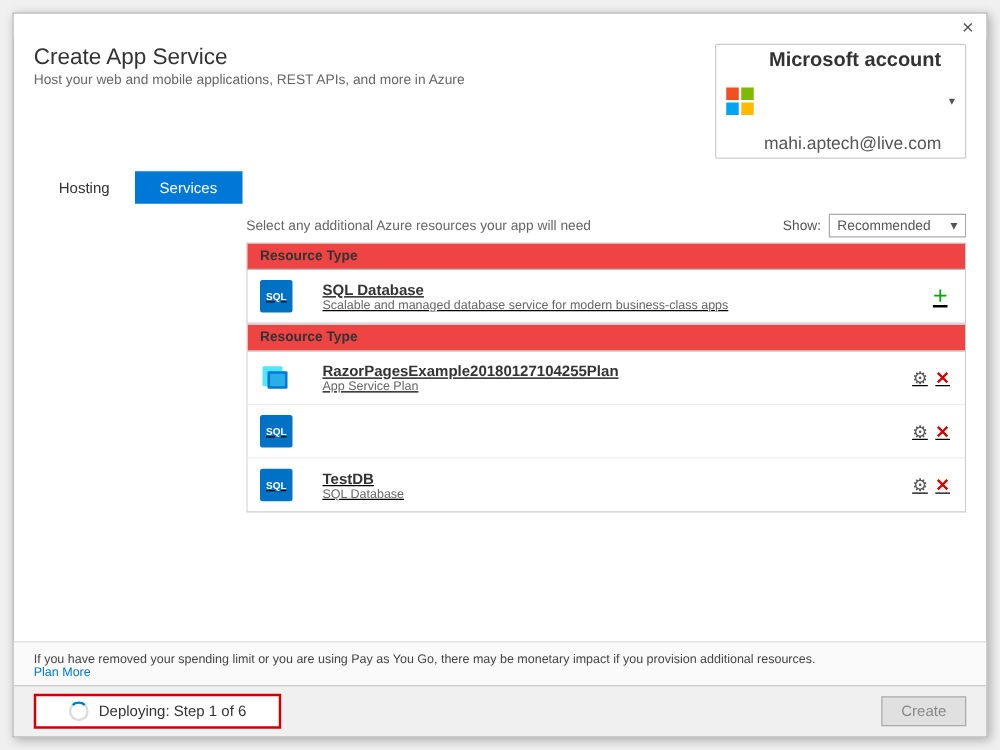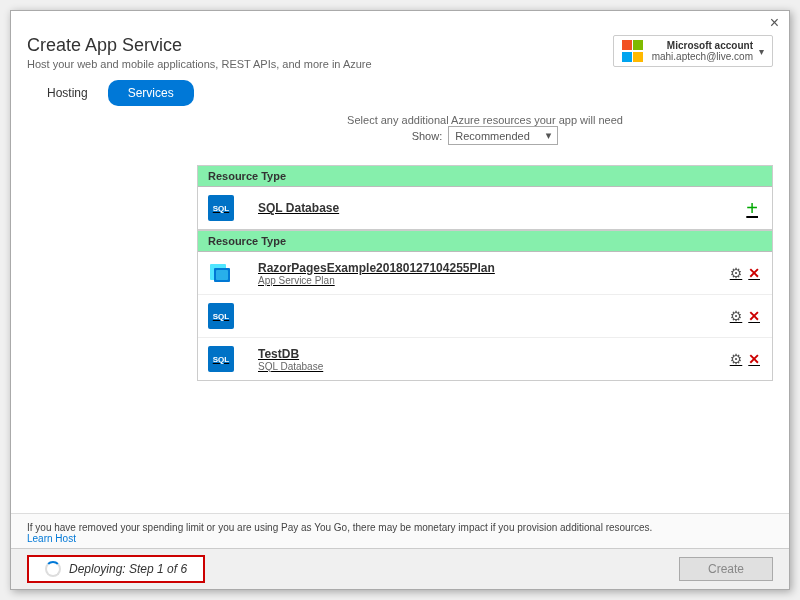--- a/index.html
+++ b/index.html
@@ -72,40 +72,39 @@
       gap: 1px;
       margin-right: 8px;
       flex-shrink: 0;
     }
     .ms-logo-sq { width: 10px; height: 10px; }
     .sq-red { background: #F25022; }
     .sq-green { background: #7FBA00; }
     .sq-blue { background: #00A4EF; }
     .sq-yellow { background: #FFB900; }
     .account-info { flex: 1; }
-    .account-name { font-size: 10px; font-weight: 600; color: #333; text-align: right; }
-    .account-email { font-size: 10px; color: #555; }
+    .account-name { font-size: 16px; font-weight: 600; color: #333; text-align: right; }
+    .account-email { font-size: 14px; color: #555; margin-top: 48px; }
     .account-chevron { font-size: 10px; color: #555; margin-left: 6px; cursor: pointer; }
     .nav-tabs {
       display: flex;
       padding: 0 0 0 16px;
       border-bottom: none;
     }
     .nav-tab {
       padding: 6px 20px;
       font-size: 12px;
       cursor: pointer;
       color: #333;
       border: none;
       background: none;
     }
     .nav-tab.active {
       background: #0078d7;
       color: #fff;
-      border-radius: 10px;
     }
     .dialog-body {
       flex: 1;
       display: flex;
       padding: 0 16px;
       gap: 0;
       overflow: hidden;
     }
     .sidebar {
       width: 170px;
@@ -114,22 +113,21 @@
     .main-content {
       flex: 1;
       display: flex;
       flex-direction: column;
       overflow: hidden;
     }
     .section-header-row {
       display: flex;
       justify-content: space-between;
       align-items: center;
-      padding: 8px 0 20px 0;
-      flex-direction: column;
+      padding: 8px 0 4px 0;
     }
     .section-label {
       font-size: 11px;
       color: #666;
     }
     .show-row {
       display: flex;
       align-items: center;
       gap: 6px;
       font-size: 11px;
@@ -143,21 +141,21 @@
       cursor: pointer;
       display: flex;
       align-items: center;
       gap: 16px;
     }
     .resource-table {
       border: 1px solid #ccc;
       background: #fff;
     }
     .resource-table-header {
-      background: #86efac;
+      background: #ef4444;
       padding: 4px 10px;
       font-size: 11px;
       font-weight: 600;
       color: #333;
       border-bottom: 1px solid #bbb;
     }
     .resource-row {
       display: flex;
       align-items: center;
       padding: 8px 10px;
@@ -254,41 +252,40 @@
       padding: 6px 16px;
       background: #f0f0f0;
       border-top: 1px solid #ccc;
       gap: 10px;
     }
     .deploy-status {
       display: flex;
       align-items: center;
       gap: 8px;
       border: 2px solid #c00;
-      padding: 4px 16px;
-      background: #fff;
-      font-style: italic;
+      padding: 4px 26px;
+      background: #fff;
     }
     .spinner {
       width: 16px;
       height: 16px;
       border: 2px solid #ddd;
       border-top-color: #0078d7;
       border-radius: 50%;
       animation: spin 1s linear infinite;
       flex-shrink: 0;
     }
     @keyframes spin { to { transform: rotate(360deg); } }
     .deploy-text {
       font-size: 12px;
       color: #333;
     }
     .footer-spacer { flex: 1; }
     .footer-btn {
-      padding: 4px 28px;
+      padding: 4px 15px;
       font-size: 12px;
       cursor: pointer;
       border: 1px solid #aaa;
       background: #fff;
       color: #333;
     }
     .footer-btn.primary {
       background: #e0e0e0;
       color: #888;
     }
@@ -352,20 +349,21 @@
         </div>
       </div>
 
       <div class="available-section available-table-wrap">
         <div class="resource-table">
           <div class="resource-table-header">Resource Type</div>
           <div class="resource-row">
             <div class="sql-icon">SQL</div>
             <div class="resource-info">
               <div class="resource-name">SQL Database</div>
+              <div class="resource-desc">Scalable and managed database service for modern business-class apps</div>
             </div>
             <button class="add-btn">+</button>
           </div>
         </div>
       </div>
 
       <div class="configured-section">
         <div class="resource-table configured-table-wrap">
           <div class="resource-table-header">Resource Type</div>
 
@@ -410,21 +408,21 @@
           </div>
 
         </div>
       </div>
 
     </div>
   </div>
 
   <div class="footer-info">
     <span>If you have removed your spending limit or you are using Pay as You Go, there may be monetary impact if you provision additional resources.</span><br>
-    <a class="learn-more">Learn Host</a>
+    <a class="learn-more">Plan More</a>
   </div>
 
   <div class="dialog-footer">
     <div class="deploy-status">
       <div class="spinner"></div>
       <span class="deploy-text">Deploying: Step 1 of 6</span>
     </div>
     <div class="footer-spacer"></div>
     <button class="footer-btn primary">Create</button>
   </div>

